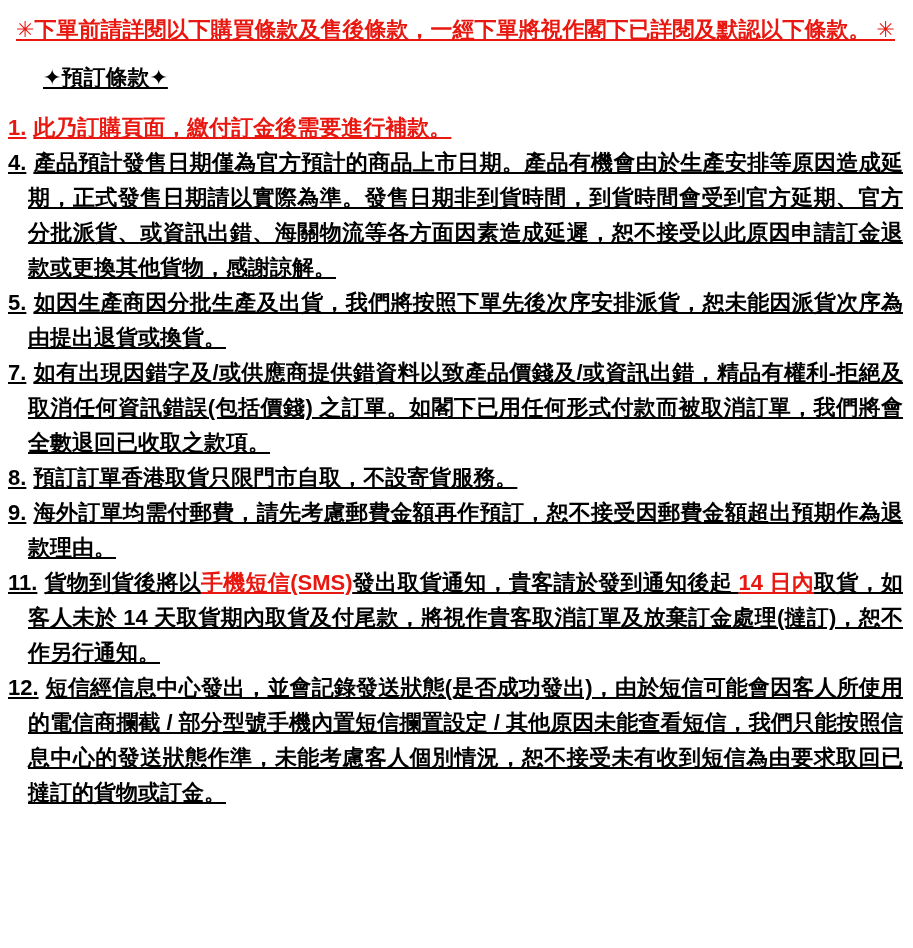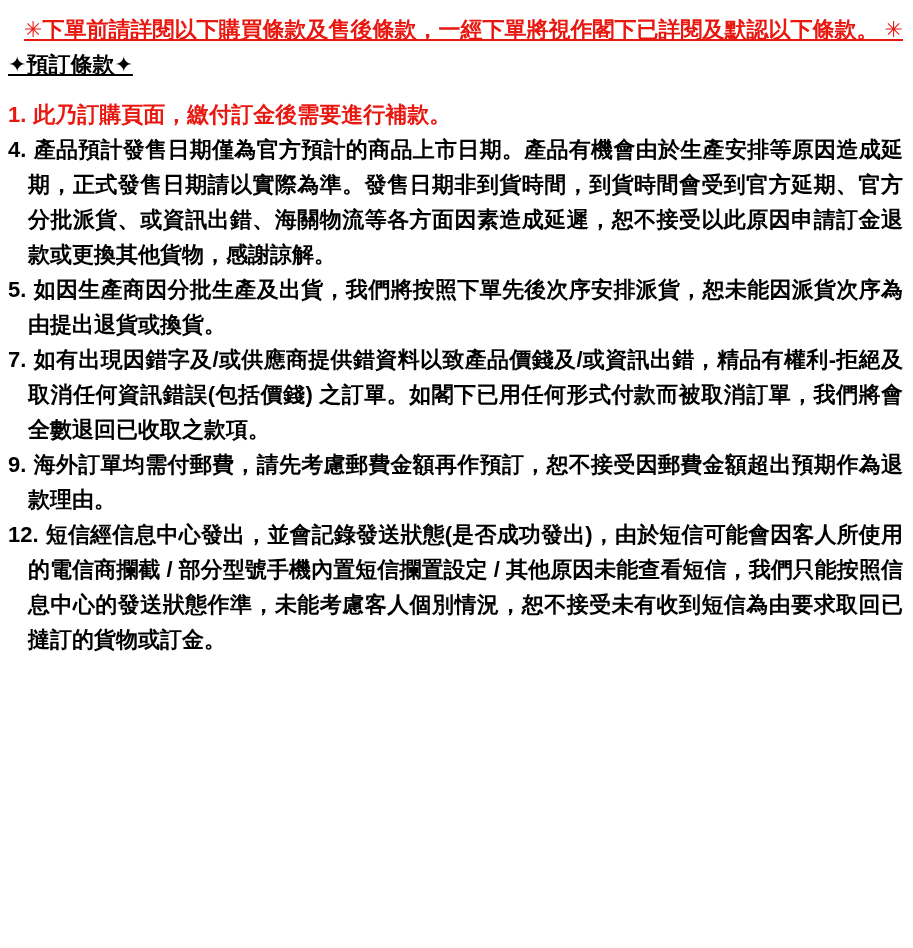--- a/index.html
+++ b/index.html
@@ -20,31 +20,34 @@
     padding: 12px 10px 18px 8px;
     font-family: "Liberation Sans", "DejaVu Sans", sans-serif;
     font-weight: bold;
     font-size: 22px;
     line-height: 35px;
     color: var(--black);
   }
   .notice {
     color: var(--red);
     text-decoration: underline;
-    text-align: right;
+    margin-bottom: 13px;
+    text-align: center;
   }
   .heading {
     color: var(--black);
     text-decoration: underline;
     margin-bottom: 15px;
+    margin-left: 35px;
   }
   .item {
     padding-left: 20px;
     text-indent: -20px;
     text-align: justify;
+    text-decoration: underline;
   }
   .item .num {
     margin-right: 7px;
   }
   .item-red {
     color: var(--red);
   }
   .seg { }
   .red-ul {
     color: var(--red);
@@ -66,21 +69,23 @@
 
 
 
     <div class="item"><span class="num">4.</span><span class="seg">產品預計發售日期僅為官方預計的商品上市日期。產品有機會由於生產安排等原因造成延期，正式發售日期請以實際為準。發售日期非到貨時間，到貨時間會受到官方延期、官方分批派貨、或資訊出錯、海關物流等各方面因素造成延遲，恕不接受以此原因申請訂金退款或更換其他貨物，感謝諒解。</span></div>
 
     <div class="item"><span class="num">5.</span><span class="seg">如因生產商因分批生產及出貨，我們將按照下單先後次序安排派貨，恕未能因派貨次序為由提出退貨或換貨。</span></div>
 
 
     <div class="item"><span class="num">7.</span><span class="seg">如有出現因錯字及/或供應商提供錯資料以致產品價錢及/或資訊出錯，精品有權利-拒絕及取消任何資訊錯誤(包括價錢) 之訂單。如閣下已用任何形式付款而被取消訂單，我們將會全數退回已收取之款項。</span></div>
 
+    <div class="item"><span class="num">8.</span><span class="seg">預訂訂單香港取貨只限門市自取，不設寄貨服務。</span></div>
 
     <div class="item"><span class="num">9.</span><span class="seg">海外訂單均需付郵費，請先考慮郵費金額再作預訂，恕不接受因郵費金額超出預期作為退款理由。</span></div>
 
 
+    <div class="item"><span class="num">11.</span><span class="seg">貨物到貨後將以</span><span class="seg red-ul">手機短信(SMS)</span><span class="seg">發出取貨通知，貴客請於發到通知後起 </span><span class="seg red-ul">14 日內</span><span class="seg">取貨，如客人未於 14 天取貨期內取貨及付尾款，將視作貴客取消訂單及放棄訂金處理(撻訂)，恕不作另行通知。</span></div>
 
     <div class="item"><span class="num">12.</span><span class="seg">短信經信息中心發出，並會記錄發送狀態(是否成功發出)，由於短信可能會因客人所使用的電信商攔截 / 部分型號手機內置短信攔置設定 / 其他原因未能查看短信，我們只能按照信息中心的發送狀態作準，未能考慮客人個別情況，恕不接受未有收到短信為由要求取回已撻訂的貨物或訂金。</span></div>
 
   </div>
 </div>
 
 </body></html>

